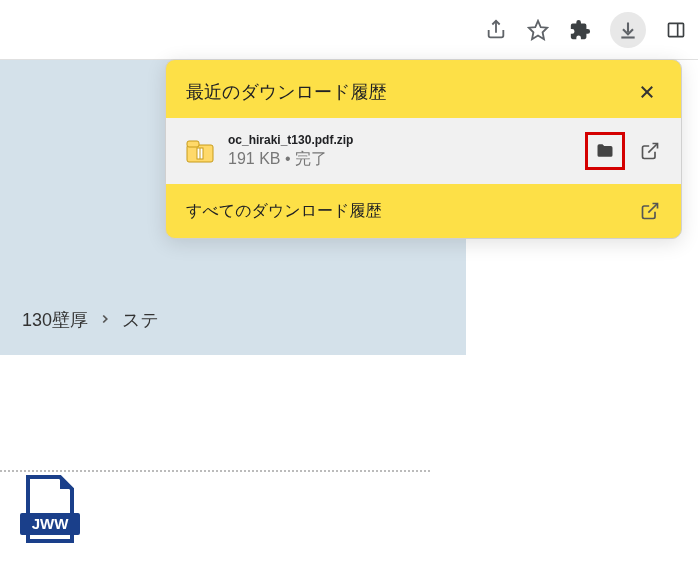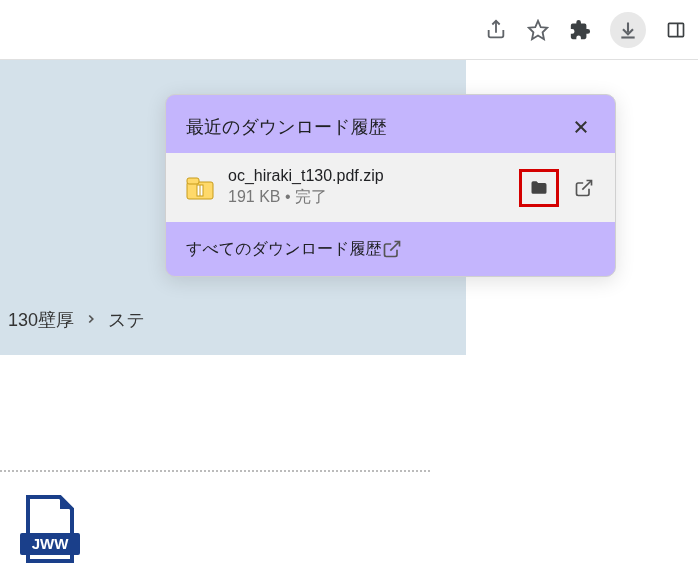--- a/index.html
+++ b/index.html
@@ -41,59 +41,58 @@
     
     .content-area {
       position: absolute;
       top: 60px; left: 0;
       width: 466px; height: 295px;
       background: #d4e1ea;
     }
     .breadcrumb {
       position: absolute;
       top: 248px; left: 0;
-      padding-left: 8px;
+      padding-left: 22px;
       font-size: 18px;
       color: #333;
       display: flex;
       align-items: center;
       gap: 10px;
     }
     .breadcrumb .chev { color: #555; font-size: 14px; }
 
     .dotted-divider {
       position: absolute;
       top: 470px; left: 0;
       width: 430px;
       border-top: 2px dotted #bbb;
     }
 
     .file-icons {
       position: absolute;
-      top: 495px; left: 20px;
+      top: 475px; left: 20px;
       display: flex;
       gap: 88px;
     }
     .file-ico {
       width: 60px; height: 70px;
       position: relative;
     }
     .file-ico svg { width: 100%; height: 100%; }
 
     
     .popup {
       position: absolute;
       top: 59px; left: 165px;
-      width: 451px;
-      background: #c4b5fd;
+      width: 517px;
+      background: #fde047;
       border: 1px solid #d0d0d0;
       border-radius: 10px;
       box-shadow: 0 4px 20px rgba(0,0,0,0.12);
       overflow: hidden;
-      margin-top: 35px;
     }
     .popup-header {
       display: flex;
       justify-content: space-between;
       align-items: center;
       padding: 18px 20px 12px 20px;
     }
     .popup-header h2 {
       font-size: 18px;
       font-weight: 500;
@@ -111,33 +110,33 @@
       padding: 14px 20px;
       display: flex;
       align-items: center;
       gap: 14px;
     }
     .zip-icon {
       width: 28px; height: 24px;
       flex-shrink: 0;
     }
     .dl-info { flex: 1; }
-    .dl-name { font-size: 16px; color: #202124; }
+    .dl-name { font-size: 12px; color: #202124; font-weight: bold; }
     .dl-status { font-size: 16px; color: #777; margin-top: 2px; }
     .dl-actions { display: flex; align-items: center; gap: 14px; }
     .folder-highlight {
       border: 3px solid #d40000;
       padding: 6px;
       display: flex; align-items: center; justify-content: center;
       cursor: pointer;
     }
     .action-icon { width: 22px; height: 22px; color: #555; cursor: pointer; display:flex; align-items:center; justify-content:center;}
     .popup-footer {
       display: flex;
-      justify-content: flex-start;
+      justify-content: space-between;
       align-items: center;
       padding: 16px 20px;
       cursor: pointer;
     }
     .popup-footer span { font-size: 16px; color: #202124; }
   </style>
 </head>
 <body>
 
 <div class="toolbar">

